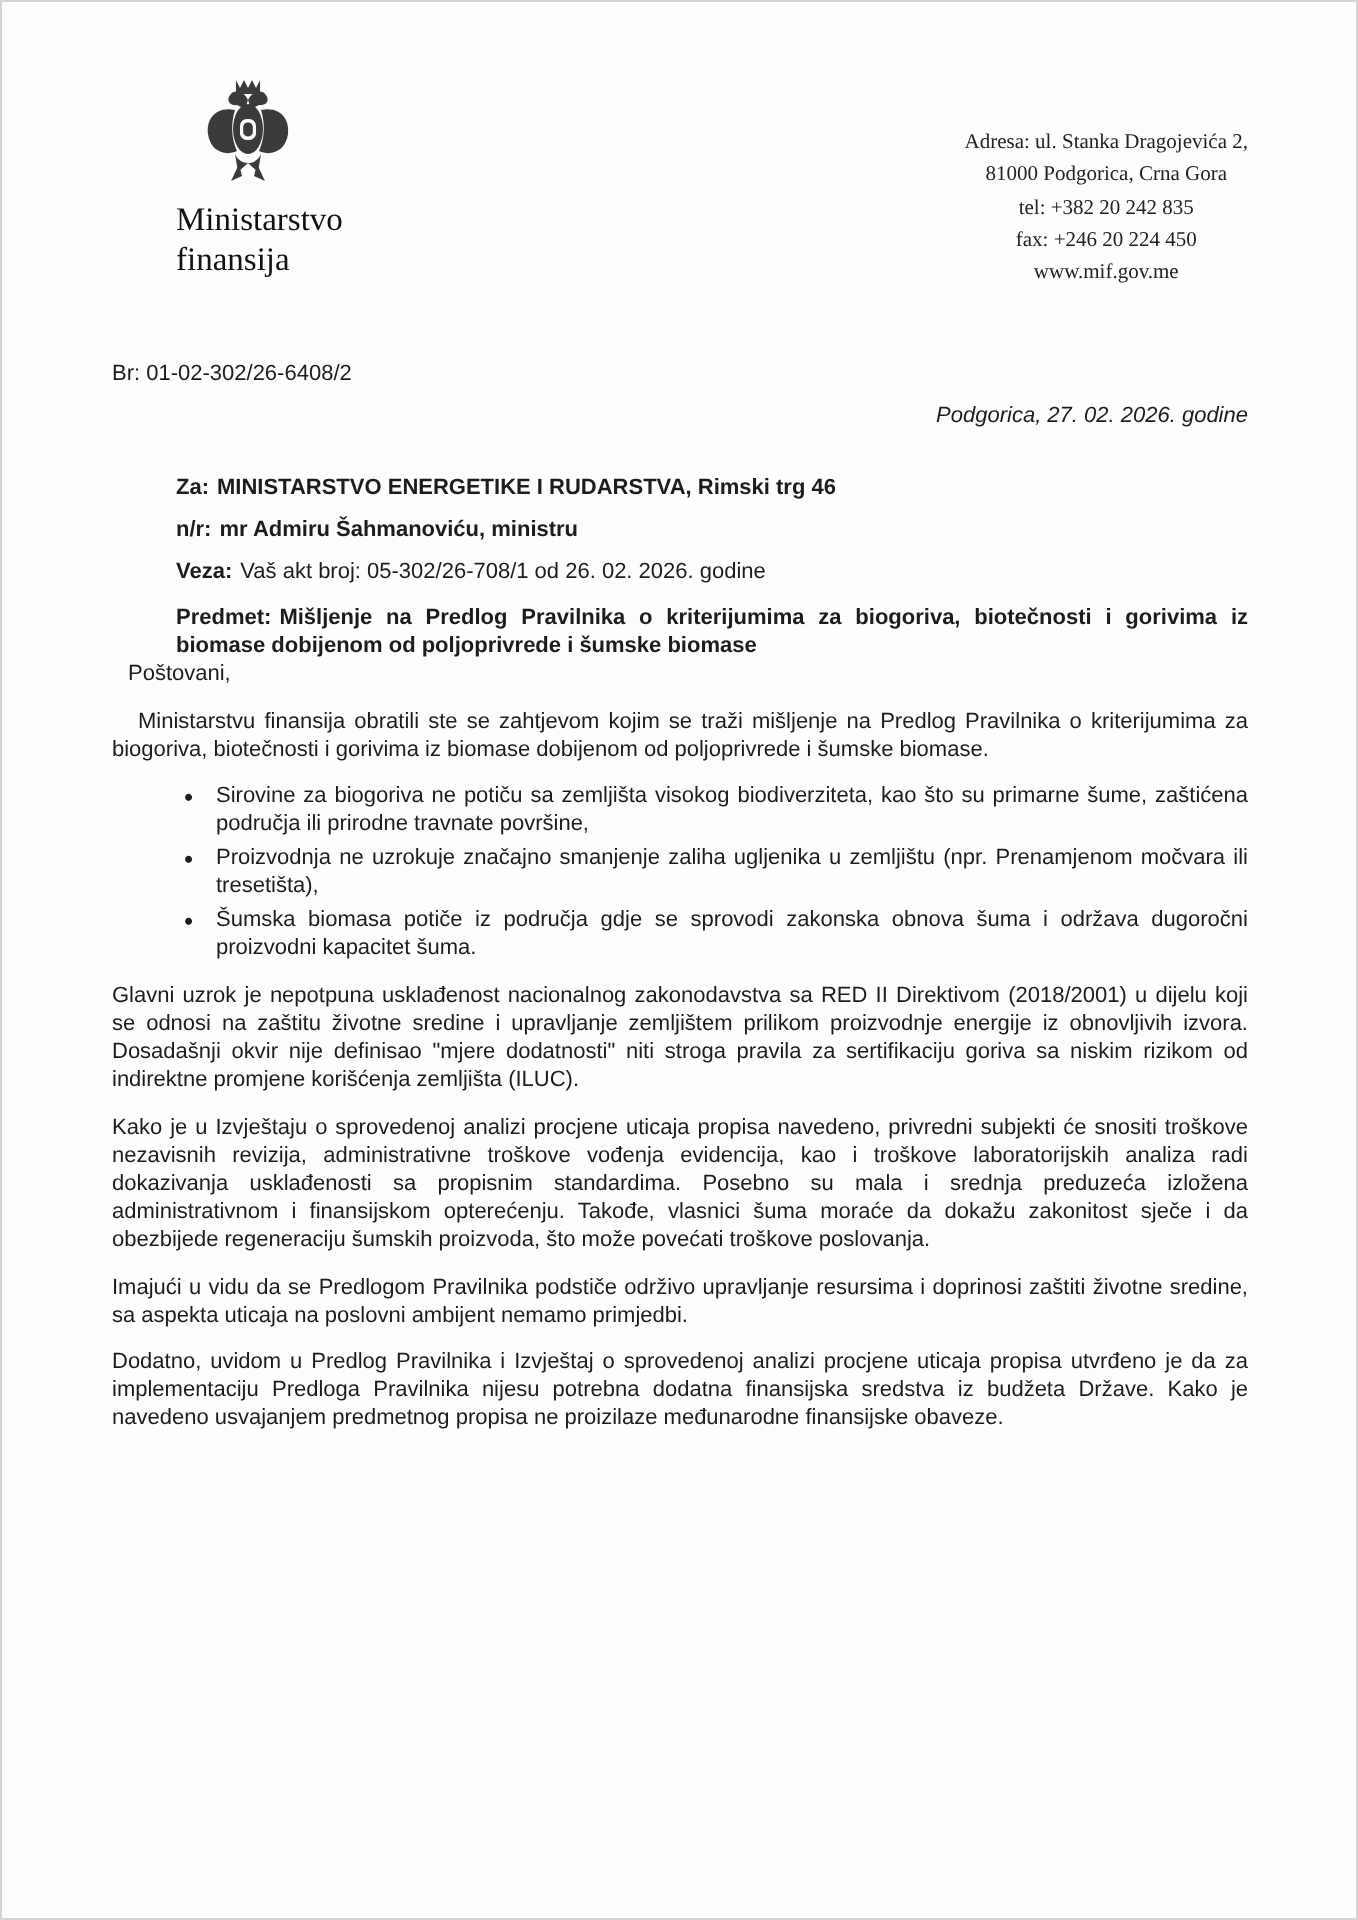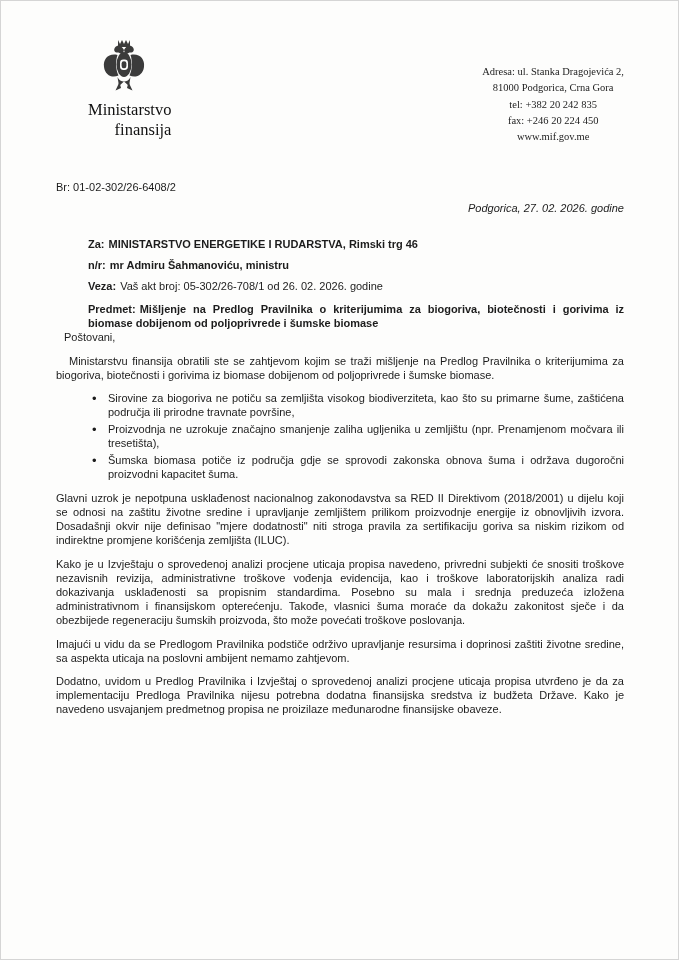--- a/index.html
+++ b/index.html
@@ -10,21 +10,21 @@
     border:1px solid #d5d5d5; padding:36px 54px 28px 55px;
     overflow:hidden; position:relative;
   }
   
   .letterhead { display:flex; justify-content:space-between; align-items:flex-start; }
   .brand { margin-left:32px; display:flex; flex-direction:column; align-items:flex-start; }
   .emblem { margin-left:14px; }
   .emblem svg { display:block; }
   .ministry-name {
     font-family:"Liberation Serif", serif; font-size:16.5px; line-height:1.22;
-    margin-top:5px; color:#111;text-align:right;
+    margin-top:5px; color:#111;
   }
   .address {
     text-align:center; font-family:"Liberation Serif", serif;
     font-size:10.5px; line-height:1.55; margin-top:27px; color:#222;
   }
   
   .letter-body { font-size:11px; line-height:1.27; margin-top:36px; }
   .date-line { text-align:right; margin-top:7px;font-style:italic; }
   .meta-block { margin-top:22px;margin-left:32px; }
   .meta-line { margin-top:7px; }
@@ -103,17 +103,17 @@
     <p class="para indent">Ministarstvu finansija obratili ste se zahtjevom kojim se traži mišljenje na Predlog Pravilnika o kriterijumima za biogoriva, biotečnosti i gorivima iz biomase dobijenom od poljoprivrede i šumske biomase.</p>
 
     <ul class="bullets">
       <li>Sirovine za biogoriva ne potiču sa zemljišta visokog biodiverziteta, kao što su primarne šume, zaštićena područja ili prirodne travnate površine,</li>
       <li>Proizvodnja ne uzrokuje značajno smanjenje zaliha ugljenika u zemljištu (npr. Prenamjenom močvara ili tresetišta),</li>
       <li>Šumska biomasa potiče iz područja gdje se sprovodi zakonska obnova šuma i održava dugoročni proizvodni kapacitet šuma.</li>
     </ul>
 
     <p class="para">Glavni uzrok je nepotpuna usklađenost nacionalnog zakonodavstva sa RED II Direktivom (2018/2001) u dijelu koji se odnosi na zaštitu životne sredine i upravljanje zemljištem prilikom proizvodnje energije iz obnovljivih izvora. Dosadašnji okvir nije definisao "mjere dodatnosti" niti stroga pravila za sertifikaciju goriva sa niskim rizikom od indirektne promjene korišćenja zemljišta (ILUC).</p>
     <p class="para">Kako je u Izvještaju o sprovedenoj analizi procjene uticaja propisa navedeno, privredni subjekti će snositi troškove nezavisnih revizija, administrativne troškove vođenja evidencija, kao i troškove laboratorijskih analiza radi dokazivanja usklađenosti sa propisnim standardima. Posebno su mala i srednja preduzeća izložena administrativnom i finansijskom opterećenju. Takođe, vlasnici šuma moraće da dokažu zakonitost sječe i da obezbijede regeneraciju šumskih proizvoda, što može povećati troškove poslovanja.</p>
-    <p class="para">Imajući u vidu da se Predlogom Pravilnika podstiče održivo upravljanje resursima i doprinosi zaštiti životne sredine, sa aspekta uticaja na poslovni ambijent nemamo zahtjevom.</p>
+    <p class="para">Imajući u vidu da se Predlogom Pravilnika podstiče održivo upravljanje resursima i doprinosi zaštiti životne sredine, sa aspekta uticaja na poslovni ambijent nemamo primjedbi.</p>
     <p class="para">Dodatno, uvidom u Predlog Pravilnika i Izvještaj o sprovedenoj analizi procjene uticaja propisa utvrđeno je da za implementaciju Predloga Pravilnika nijesu potrebna dodatna finansijska sredstva iz budžeta Države. Kako je navedeno usvajanjem predmetnog propisa ne proizilaze međunarodne finansijske obaveze.</p>
 
   </main>
 </div>
 
 </body></html>

